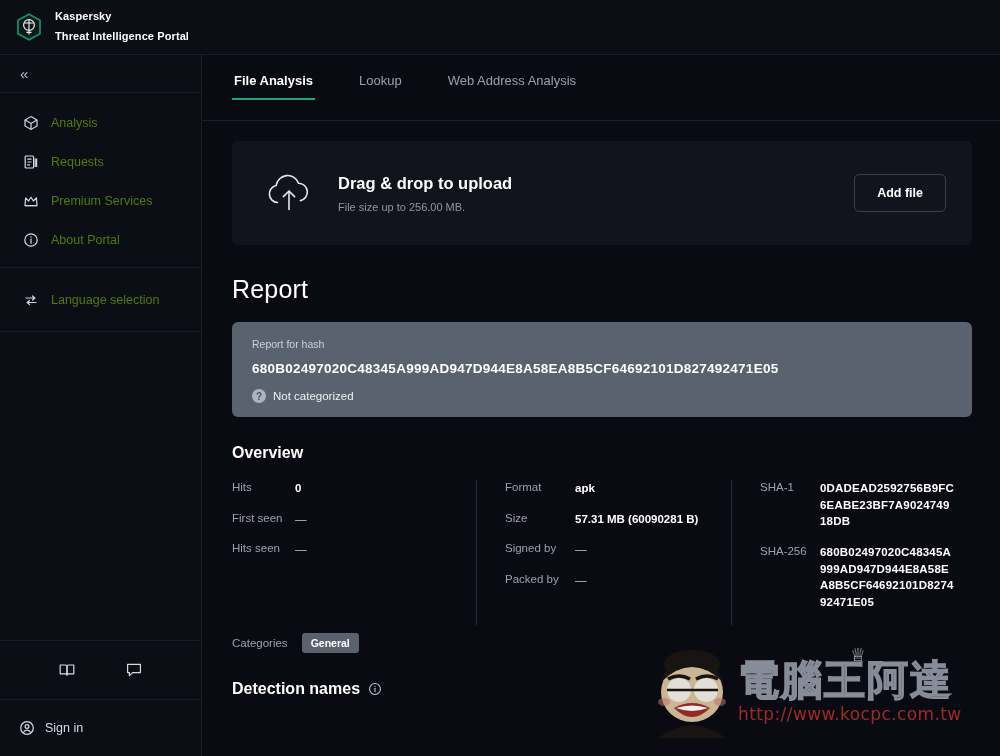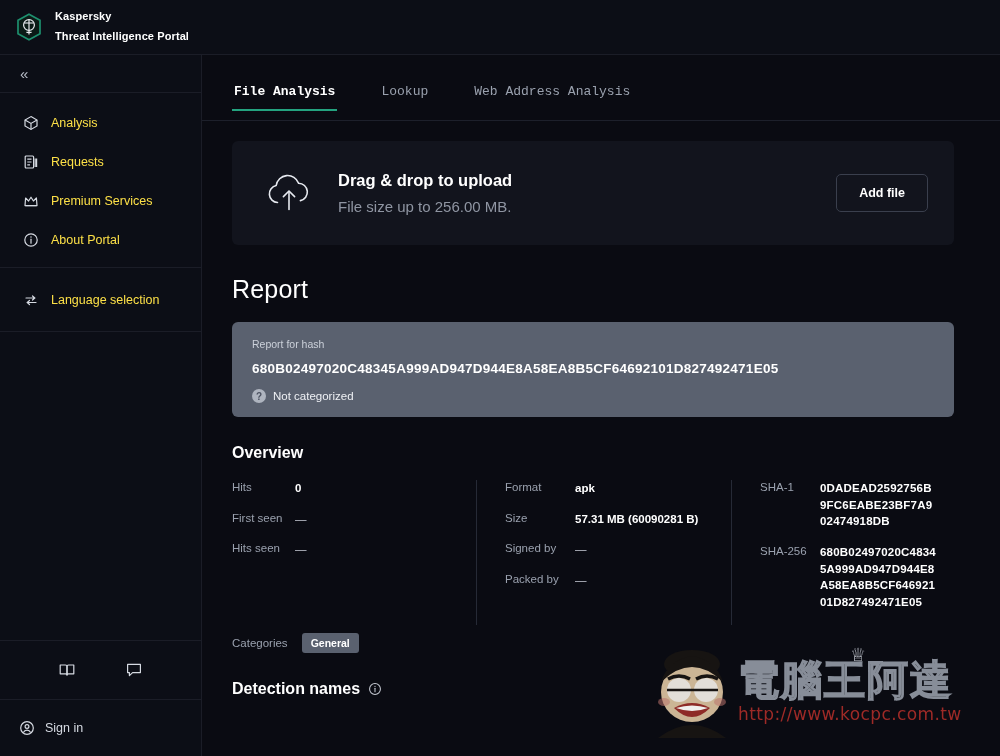--- a/index.html
+++ b/index.html
@@ -85,21 +85,21 @@
   }
   .nav {
     padding: 10px 0 8px 0;
     border-bottom: 1px solid #1b1d27;
   }
   .nav-item, .lang-item {
     display: flex;
     align-items: center;
     height: 39px;
     padding-left: 22px;
-    color: #fde047;
+    color: #4d7c0f;
     font-size: 12.5px;
     cursor: pointer;
   }
   .nav-ico {
     width: 18px; height: 18px;
     flex: 0 0 18px;
     margin-right: 11px;
     display: flex; align-items: center; justify-content: center;
     color: #d6dae2;
   }
@@ -138,26 +138,25 @@
   .main {
     flex: 1 1 auto;
     min-width: 0;
     background: #0a0b12;
     overflow: hidden;
     position: relative;
   }
 
   .tabs {
     display: flex;
-    align-items: center;
+    align-items: flex-start;
     height: 48px;
     padding: 0 30px;
     margin-top: 18px;
     border-bottom: 1px solid #1d202b;
-    font-family: Liberation Mono, monospace;
   }
   .tab {
     font-size: 13px;
     color: #9aa1ae;
     padding: 0 2px 11px 2px;
     margin-right: 42px;
     cursor: pointer;
     position: relative;
     white-space: nowrap;
   }
@@ -167,21 +166,21 @@
   }
   .tab.active::after {
     content: "";
     position: absolute;
     left: 0; right: 0; bottom: -1px;
     height: 2px;
     background: #24a37f;
   }
 
   .content {
-    padding: 20px 46px 0 30px;
+    padding: 20px 28px 0 30px;
   }
 
   
   .upload {
     background: #12141d;
     border-radius: 6px;
     height: 104px;
     display: flex;
     align-items: center;
     padding: 0 26px 0 30px;
@@ -190,21 +189,21 @@
     width: 54px; height: 54px;
     flex: 0 0 54px;
     display: flex; align-items: center; justify-content: center;
     color: #e6e9ef;
     margin-right: 22px;
   }
   .upload-txt { flex: 1 1 auto; }
   .upload-title {
     font-size: 16.5px; font-weight: bold; color: #ffffff; margin-bottom: 8px;
   }
-  .upload-sub { font-size: 15px; color: #8f95a2; }
+  .upload-sub { font-size: 11px; color: #8f95a2; }
   .addfile-btn {
     border: 1px solid #3a3f4d;
     border-radius: 5px;
     padding: 11px 22px;
     font-size: 12.5px;
     font-weight: bold;
     color: #ffffff;
     background: transparent;
     cursor: pointer;
     white-space: nowrap;

